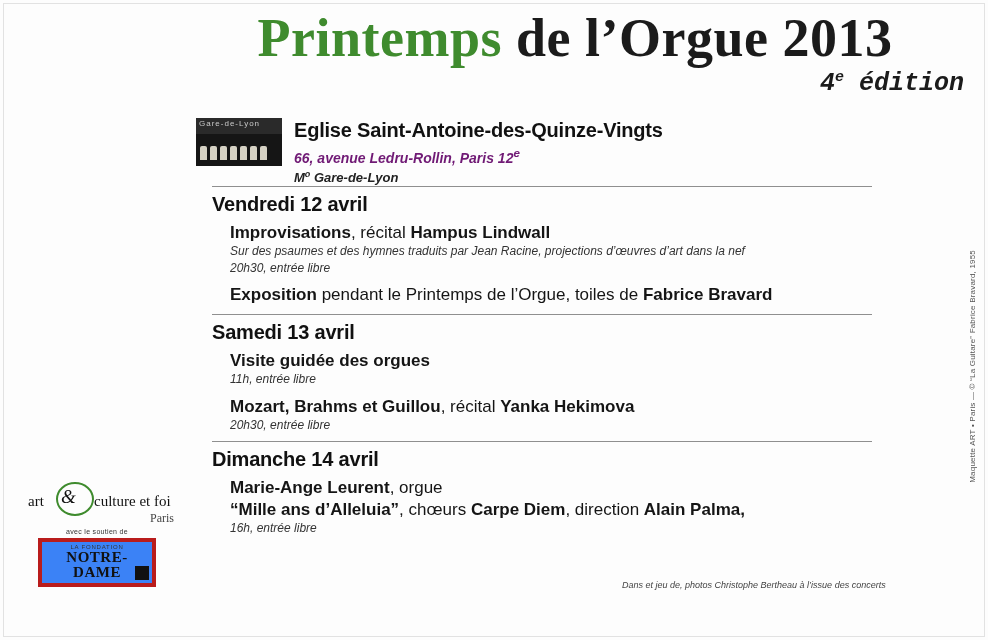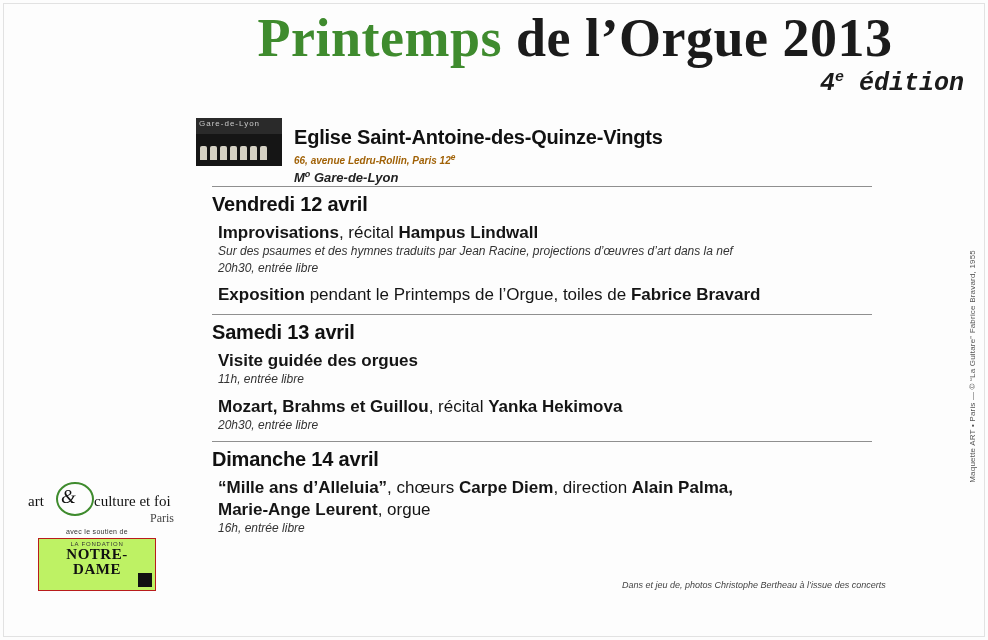--- a/index.html
+++ b/index.html
@@ -101,27 +101,26 @@
     margin-right: 3px;
     border-radius: 2px 2px 0 0;
   }
   .venue-text { padding-top: 1px; }
   .venue-name {
     font-size: 20px;
     font-weight: bold;
     color: #111;
     line-height: 1.15;
     letter-spacing: -0.2px;
-    margin-top: 7px;
   }
   .venue-addr {
-    font-size: 10px;
-    font-style: italic;
-    font-weight: bold;
-    color: #a16207;
+    font-size: 14px;
+    font-style: italic;
+    font-weight: bold;
+    color: #701a75;
     margin-top: 3px;
     line-height: 1.35;
   }
   .venue-metro {
     font-size: 13px;
     font-style: italic;
     font-weight: bold;
     color: #222;
     line-height: 1.35;
   }
@@ -143,21 +142,21 @@
     margin-bottom: 6px;
   }
   .day-title {
     font-size: 20px;
     font-weight: bold;
     color: #111;
     margin: 4px 0 6px 0;
     letter-spacing: -0.2px;
   }
   .event {
-    margin: 0 0 8px 6px;
+    margin: 0 0 8px 18px;
   }
   .event-line {
     font-size: 17px;
     color: #151515;
     line-height: 1.25;
   }
   .event-line .b { font-weight: bold; }
   .event-line .n { font-weight: normal; }
   .event-note {
     font-size: 12px;
@@ -219,24 +218,24 @@
     width: 118px;
     text-align: center;
   }
   .logo-nd .soutien {
     font-size: 7px;
     color: #333;
     letter-spacing: 0.3px;
   }
   .logo-nd .nd-box {
     margin-top: 3px;
-    border: 1px solid #b91c1c;
-    padding: 2px 4px 13px 4px;
+    border: 4px solid #b91c1c;
+    padding: 2px 4px 3px 4px;
     position: relative;
-    background: #bef264;
+    background: #3b82f6;
   }
   .logo-nd .nd-small {
     font-size: 6px;
     color: #333;
     letter-spacing: 0.8px;
   }
   .logo-nd .nd-name {
     font-family: "Liberation Serif", serif;
     font-size: 15px;
     font-weight: bold;
@@ -357,24 +356,24 @@
         <div class="event-note">20h30, entrée libre</div>
       </div>
     </div>
 
     <div class="day">
       <div class="rule"></div>
       <div class="day-title">Dimanche 14 avril</div>
 
       <div class="event">
         <div class="event-line">
+          <span class="b">Marie-Ange Leurent</span><span class="n">, orgue</span>
+        </div>
+        <div class="event-line">
           <span class="b">“Mille ans d’Alleluia”</span><span class="n">, chœurs </span><span class="b">Carpe Diem</span><span class="n">, direction </span><span class="b">Alain Palma,</span>
-        </div>
-        <div class="event-line">
-          <span class="b">Marie-Ange Leurent</span><span class="n">, orgue</span>
         </div>
         <div class="event-note">16h, entrée libre</div>
       </div>
     </div>
   </div>
 
   <div class="logo-block">
     <div class="logo-acf">
       <span class="art">art</span>
       <span class="circle"></span>

